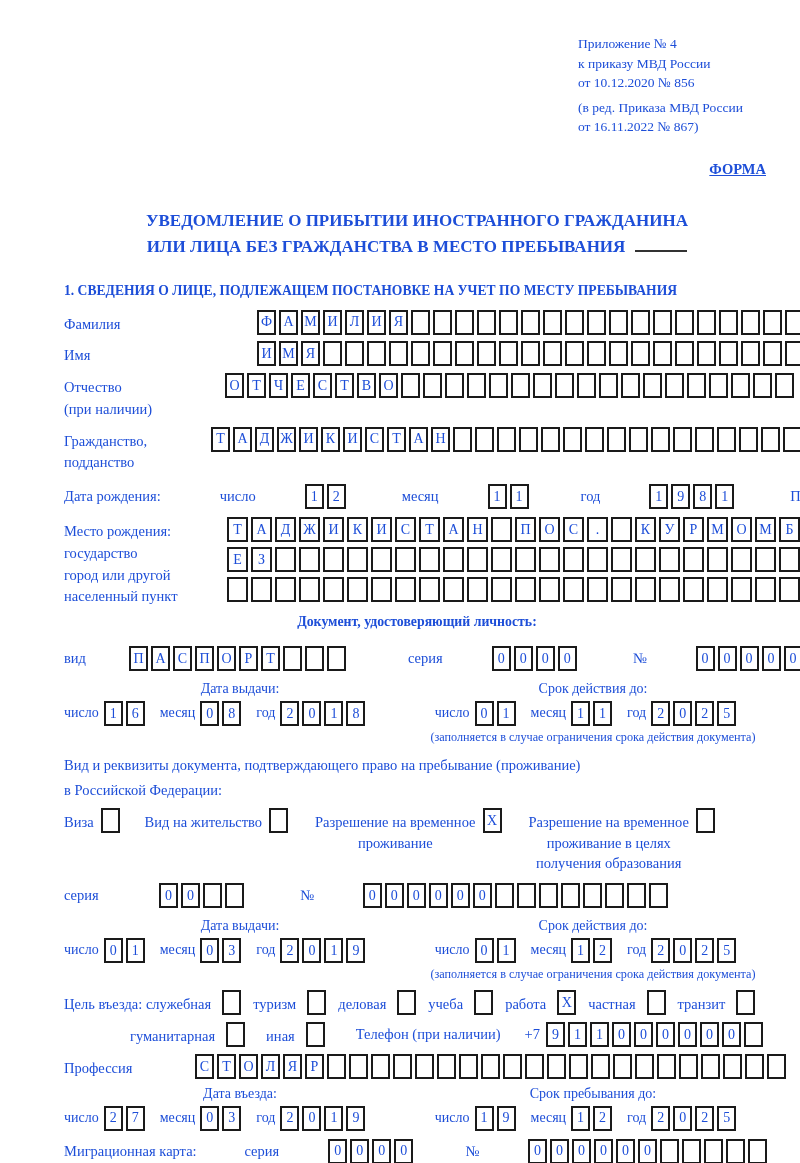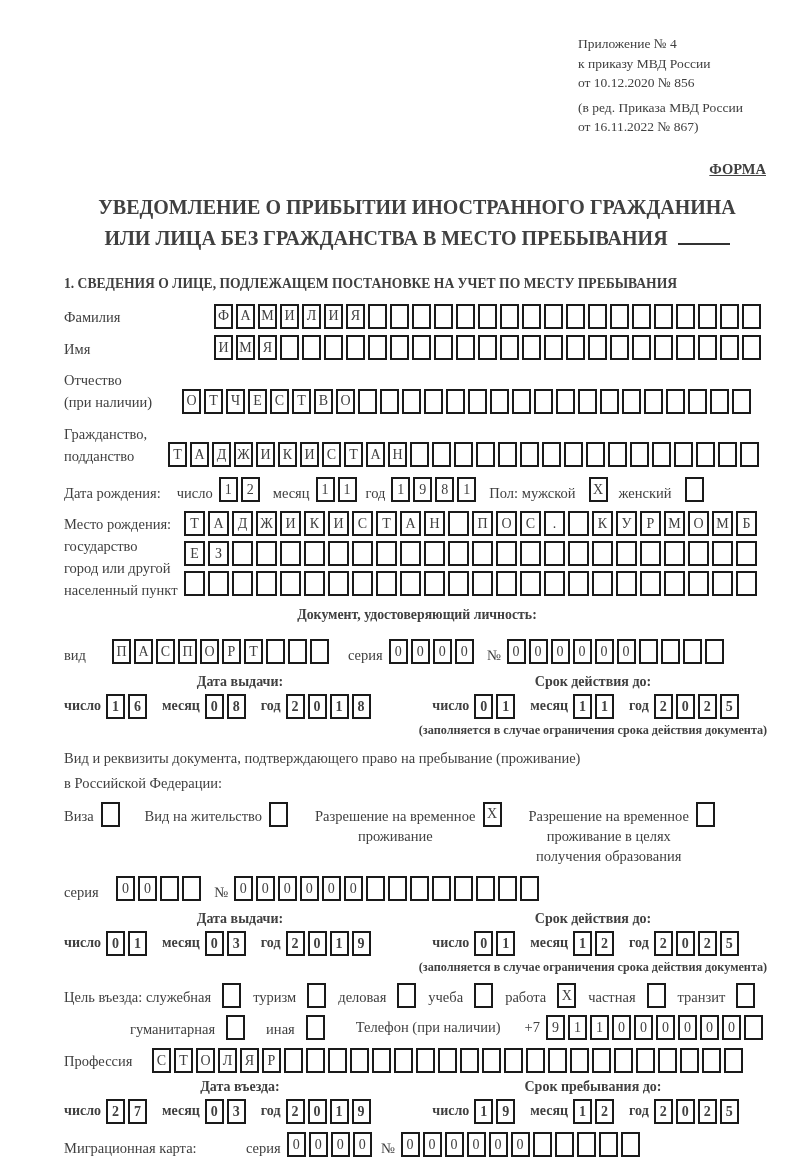--- a/index.html
+++ b/index.html
@@ -1,44 +1,44 @@
 <!DOCTYPE html>
 <html><head>
 <meta charset="utf-8">
 <style>
   html,body{margin:0;padding:0;background:#e8e8e8;}
   .page{
     width:800px;height:1163px;box-sizing:border-box;background:#ffffff;
     margin:0 auto;padding:34px 30px 20px 64px;
-    font-family:"Liberation Serif","DejaVu Serif",serif;color:#404040;
+    font-family:"Liberation Serif","DejaVu Serif",serif;color:#1d4ed8;
     position:relative;overflow:hidden;
   }
   .hdr{width:192px;margin-left:auto;font-size:13.5px;line-height:1.45;}
   .hdr .gap{height:5px;}
   .forma{text-align:right;font-weight:bold;font-size:14.5px;margin-top:24px;padding-right:4px;text-decoration:underline;}
-  .title{text-align:center;font-weight:bold;font-size:20px;line-height:1.55;margin-top:14px;}
+  .title{text-align:center;font-weight:bold;font-size:17px;line-height:1.55;margin-top:30px;}
   .blank{display:inline-block;width:52px;border-bottom:2px solid #333;height:13px;margin-left:10px;}
   .sec{font-weight:bold;font-size:13.6px;margin-top:22px;margin-bottom:11px;}
-  .row{display:flex;align-items:flex-end;margin-bottom:6px;}
+  .row{display:flex;align-items:flex-start;margin-bottom:6px;gap:43px;}
   .lbl{font-size:14.5px;line-height:1.5;padding-top:4px;flex-shrink:0;}
   .lbl div{white-space:nowrap;}
   .cells{display:flex;flex-wrap:nowrap;}
   .cell{
     box-sizing:border-box;flex:0 0 auto;width:19px;height:25px;
     border:2px solid #1a1a1a;margin-right:3px;
     display:inline-flex;align-items:center;justify-content:center;
     font-size:14px;background:#fff;
   }
   .wide .cell{width:21px;}
   .boxcol{display:flex;flex-direction:column;}
   .boxcol .cells{margin-bottom:5px;}
   .inline-lab{font-size:14.5px;padding-top:4px;white-space:nowrap;}
   .mr6{margin-right:6px;} .mr10{margin-right:10px;} .mr16{margin-right:16px;}
   .ml8{margin-left:8px;}
-  .dates{display:flex;margin-top:10px;margin-bottom:2px;font-weight:bold;}
+  .dates{display:flex;margin-top:10px;margin-bottom:2px;}
   .dcol-l{width:352px;flex-shrink:0;}
   .dcol-r{flex:1;}
   .dg-title{text-align:center;font-size:14px;margin-bottom:4px;}
   .dg-row{display:flex;align-items:flex-start;font-size:14px;}
   .dg-row .t{padding-top:4px;margin-right:5px;white-space:nowrap;}
   .dg-row .cells{margin-right:12px;}
   .small-note{font-size:12.2px;text-align:center;margin-top:4px;}
   .plain{font-size:14.5px;line-height:1.7;margin-top:8px;}
   .chkrow{display:flex;align-items:flex-start;margin-top:6px;margin-bottom:10px;}
   .pair{display:flex;align-items:flex-start;}

